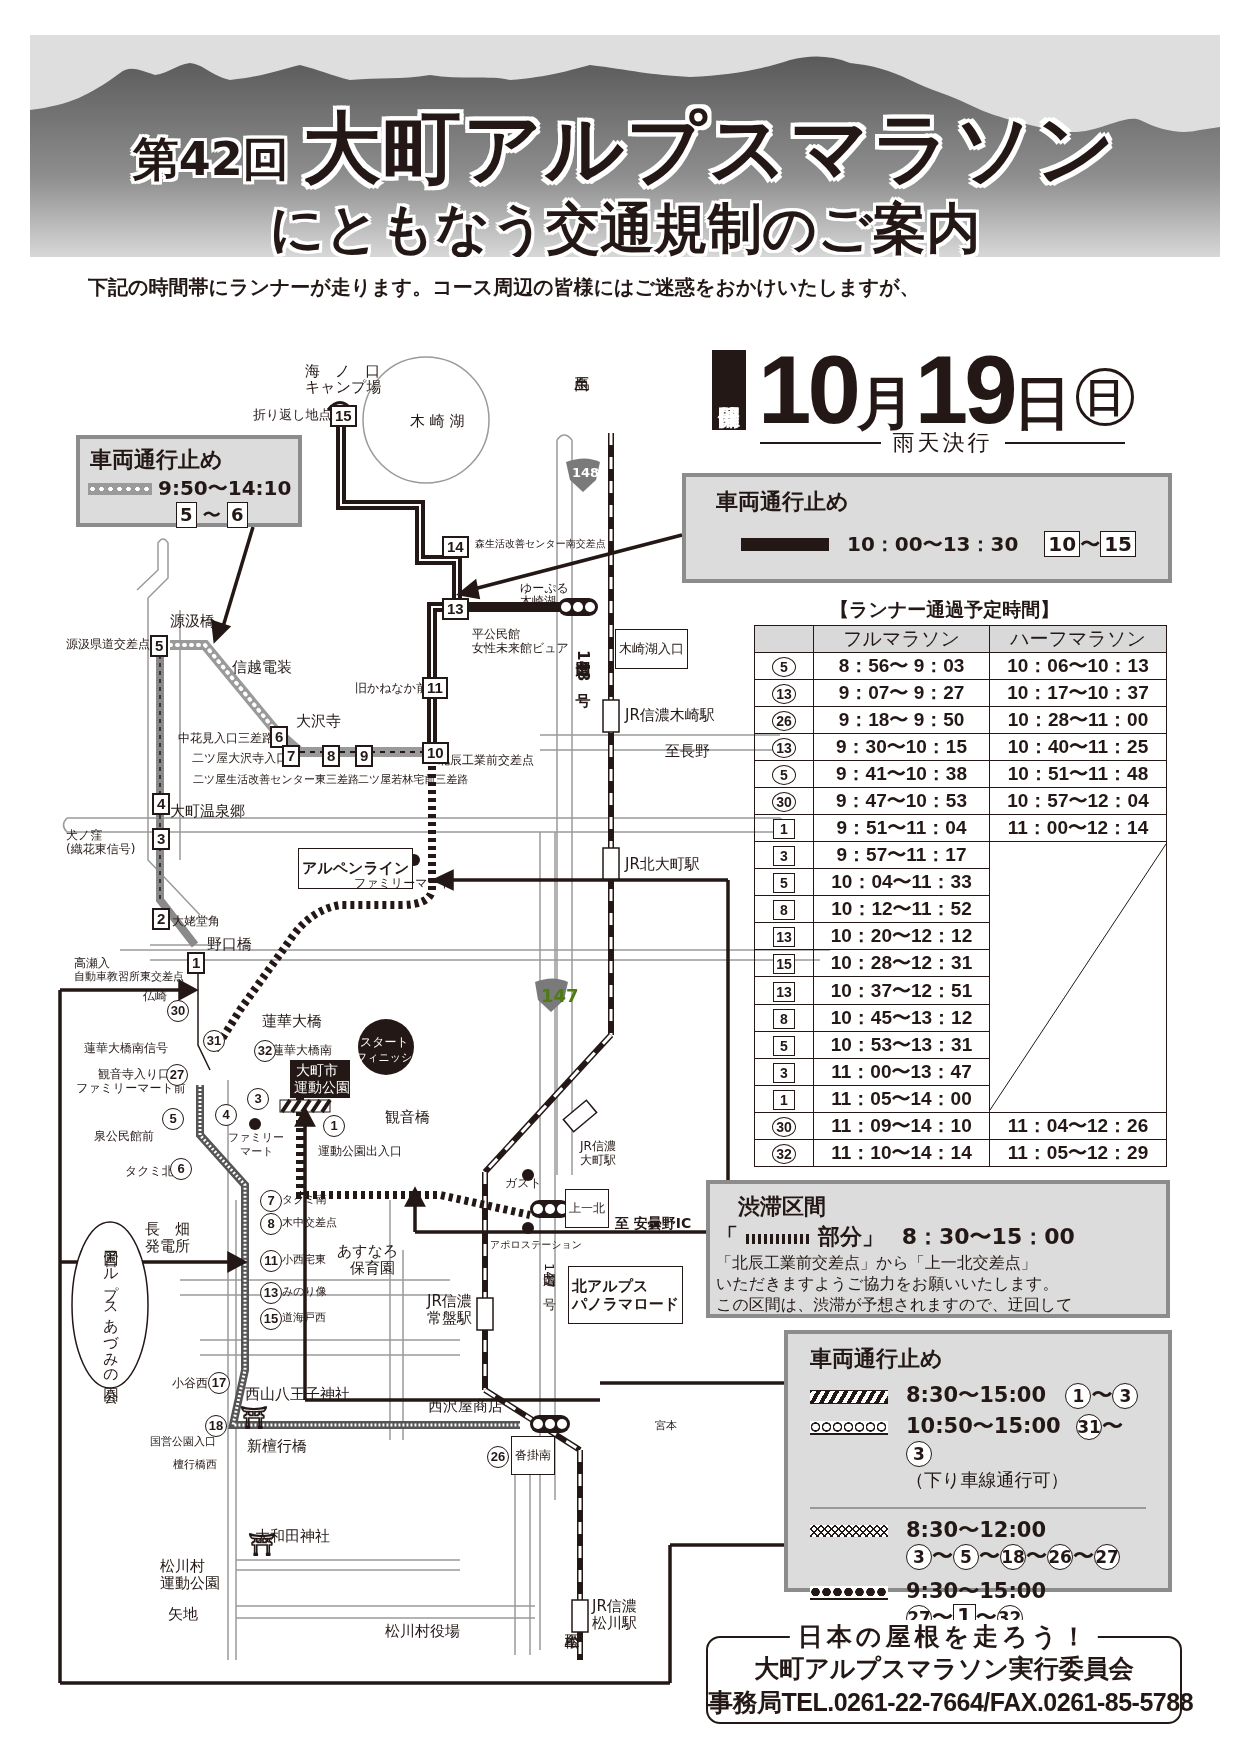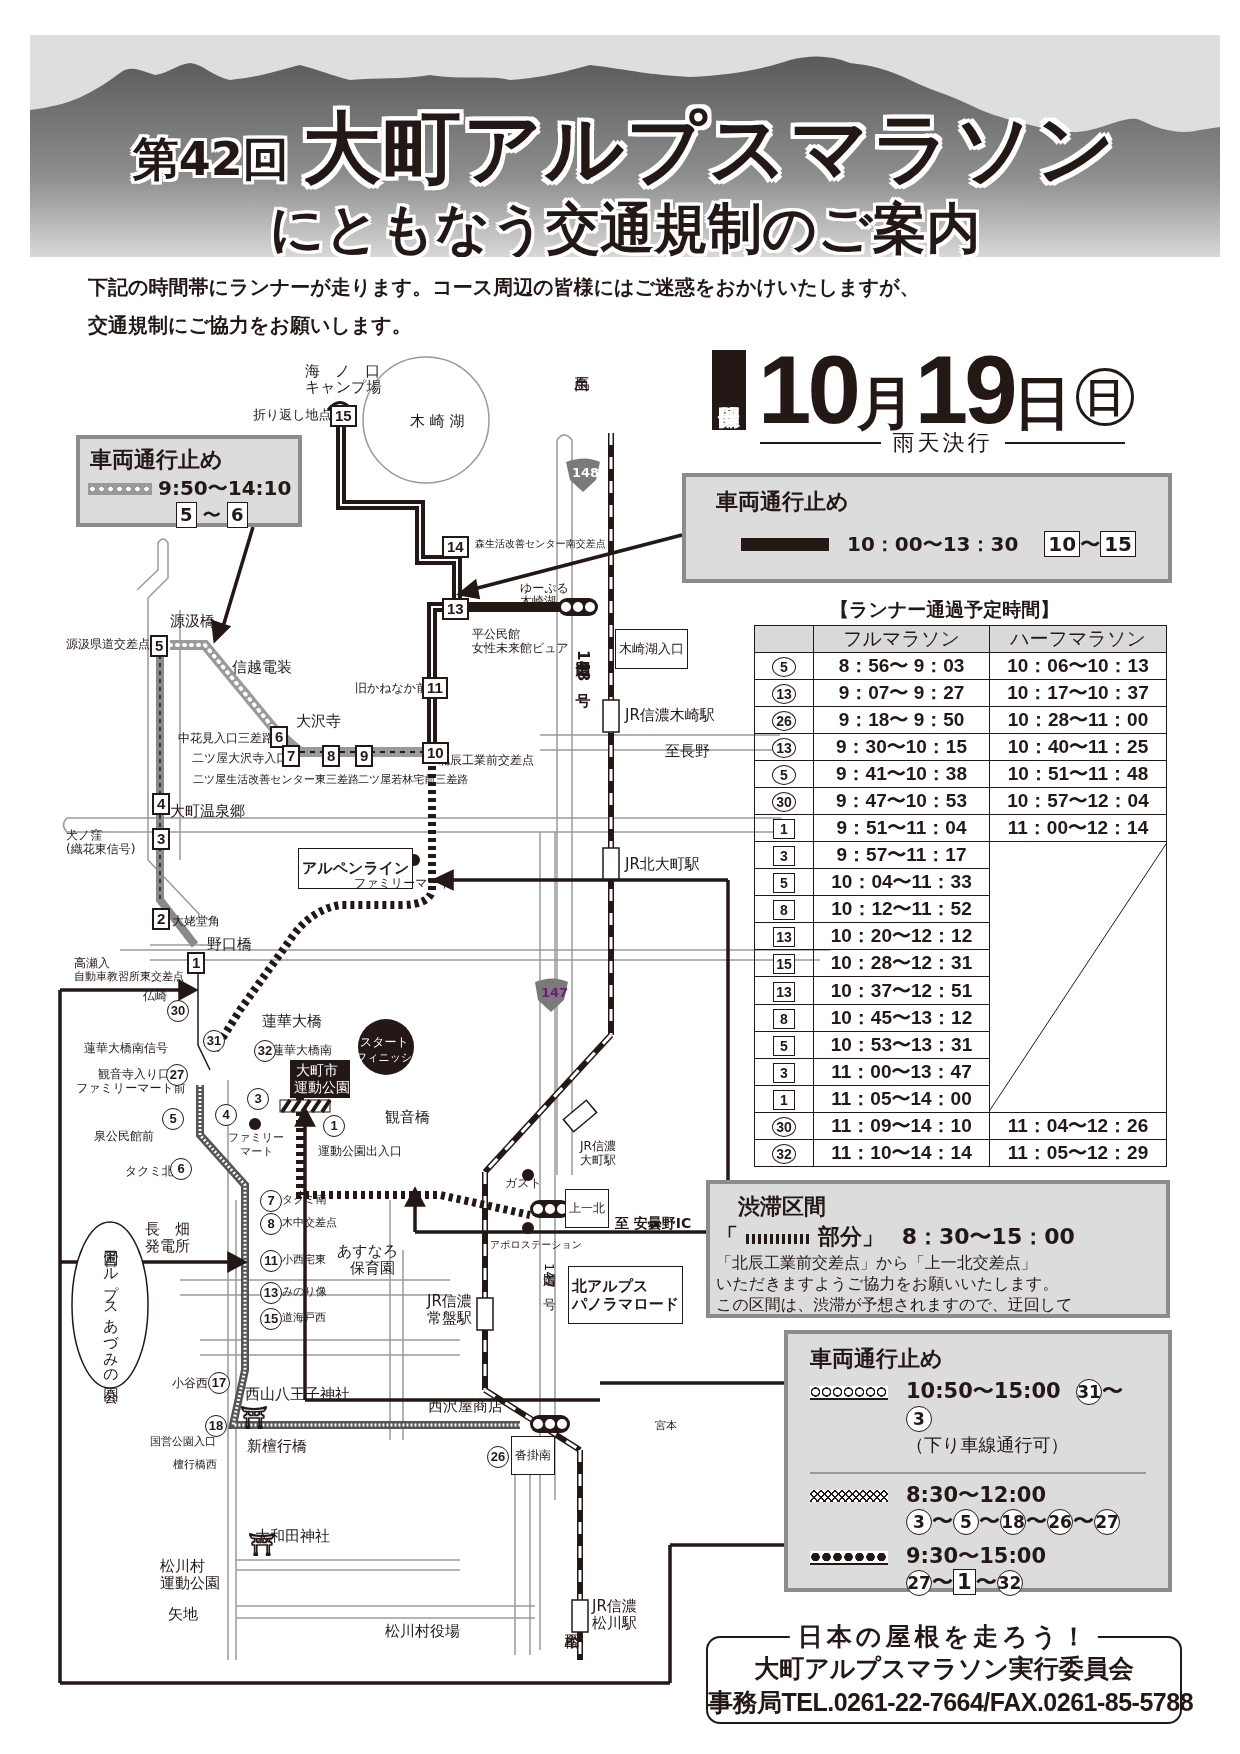--- a/index.html
+++ b/index.html
@@ -104,21 +104,20 @@
     <path d="M0,75 C40,70 60,60 90,38 C100,30 110,35 125,40 C140,38 145,30 160,28 C175,30 180,40 200,45 C230,42 250,35 270,30 C290,35 300,40 320,45 C350,42 370,45 400,40 C430,45 460,40 480,45 C520,42 540,35 560,30 C600,35 620,40 660,42 C700,40 730,35 760,25 C780,20 800,20 820,28 C840,30 860,35 880,45 C900,55 920,60 940,70 C960,80 980,85 1000,90 C1020,95 1040,100 1060,95 C1080,90 1100,80 1110,85 C1130,95 1150,100 1170,95 L1190,92 L1190,222 L0,222 Z" fill="url(#mtn)"></path>
   </svg>
   <div class="title-main">
     <span class="title-num">第42回</span><span class="title-big">大町アルプスマラソン</span>
   </div>
   <div class="title-sub">にともなう交通規制のご案内</div>
 </div>
 
 <div class="abs intro">
   <div>下記の時間帯にランナーが走ります。コース周辺の皆様にはご迷惑をおかけいたしますが、</div>
-  <div>交通規制にご協力をお願いします。</div>
 </div>
 
 <div class="abs date-label">開催日</div>
 <div class="abs date-main">
   <span class="big">10</span><span class="mid">月</span><span class="big">19</span><span class="mid">日</span><span class="dow">日</span>
 </div>
 <div class="abs rain">
   <span class="line"></span>
   <span>雨天決行</span>
   <span class="line"></span>
@@ -274,21 +273,21 @@
   <circle cx="528" cy="1175" r="6" fill="#231815"></circle>
   <circle cx="528" cy="1228" r="6" fill="#231815"></circle>
 </svg>
 
 <div class="lbl lbl-m" style="left:305px;top:362px;">海　ノ　口</div>
 <div class="lbl lbl-m" style="left:305px;top:378px;">キャンプ場</div>
 <div class="lbl" style="left:253px;top:406px;">折り返し地点</div>
 <div class="lbl lbl-m" style="left:410px;top:412px;">木 崎 湖</div>
 <div class="lbl lbl-m" style="left:572px;top:365px;writing-mode:vertical-rl;">至白馬</div>
 <div class="lbl" style="left:572px;top:465px;color:#fff;font-weight:bold;font-size:13px;">148</div>
-<div class="lbl" style="left:541px;top:985px;color:#701a75;font-weight:bold;font-size:13px;">147</div>
+<div class="lbl" style="left:541px;top:985px;color:#4d7c0f;font-weight:bold;font-size:18px;">147</div>
 
 <div class="lbl" style="left:475px;top:537px;font-size:10px;">森生活改善センター南交差点</div>
 <div class="lbl" style="left:520px;top:580px;font-size:12px;">ゆーぷる</div>
 <div class="lbl" style="left:520px;top:593px;font-size:12px;">木崎湖</div>
 <div class="lbl boxed" style="left:615px;top:629px;">木崎湖入口</div>
 <div class="lbl" style="left:472px;top:626px;font-size:12px;">平公民館</div>
 <div class="lbl" style="left:472px;top:640px;font-size:12px;">女性未来館ビュア</div>
 <div class="lbl" style="left:355px;top:680px;font-size:12px;">旧かねなか前</div>
 
 <div class="lbl lbl-m" style="left:170px;top:612px;">源汲橋</div>
@@ -535,20 +534,27 @@
     <span>「</span><span style="display:inline-block;width:64px;height:10px;background:repeating-linear-gradient(90deg,#231815 0 3px,transparent 3px 6px);margin:0 8px;"></span><span>部分」</span>
     <span style="margin-left:10px;">8：30〜15：00</span>
   </div>
   <div class="txt">「北辰工業前交差点」から「上一北交差点」</div>
   <div class="txt">いただきますようご協力をお願いいたします。</div>
   <div class="txt">この区間は、渋滞が予想されますので、迂回して</div>
 </div>
 
 <div class="abs gbox box-d">
   <div class="hd">車両通行止め</div>
+  <div class="leg-row">
+    <span class="leg-sw sw-hatch"></span>
+    <div class="leg-txt">
+      <span>8:30〜15:00</span>
+      <span style="margin-left:12px;"><span class="circ">1</span>〜<span class="circ">3</span></span>
+    </div>
+  </div>
   <div class="leg-row" style="margin-top:4px;">
     <span class="leg-sw sw-circles"></span>
     <div class="leg-txt">
       <span>10:50〜15:00</span>
       <span style="margin-left:8px;"><span class="circ">31</span>〜<span class="circ">3</span></span>
       <div class="leg-sub">（下り車線通行可）</div>
     </div>
   </div>
   <div class="leg-divider"></div>
   <div class="leg-row">

